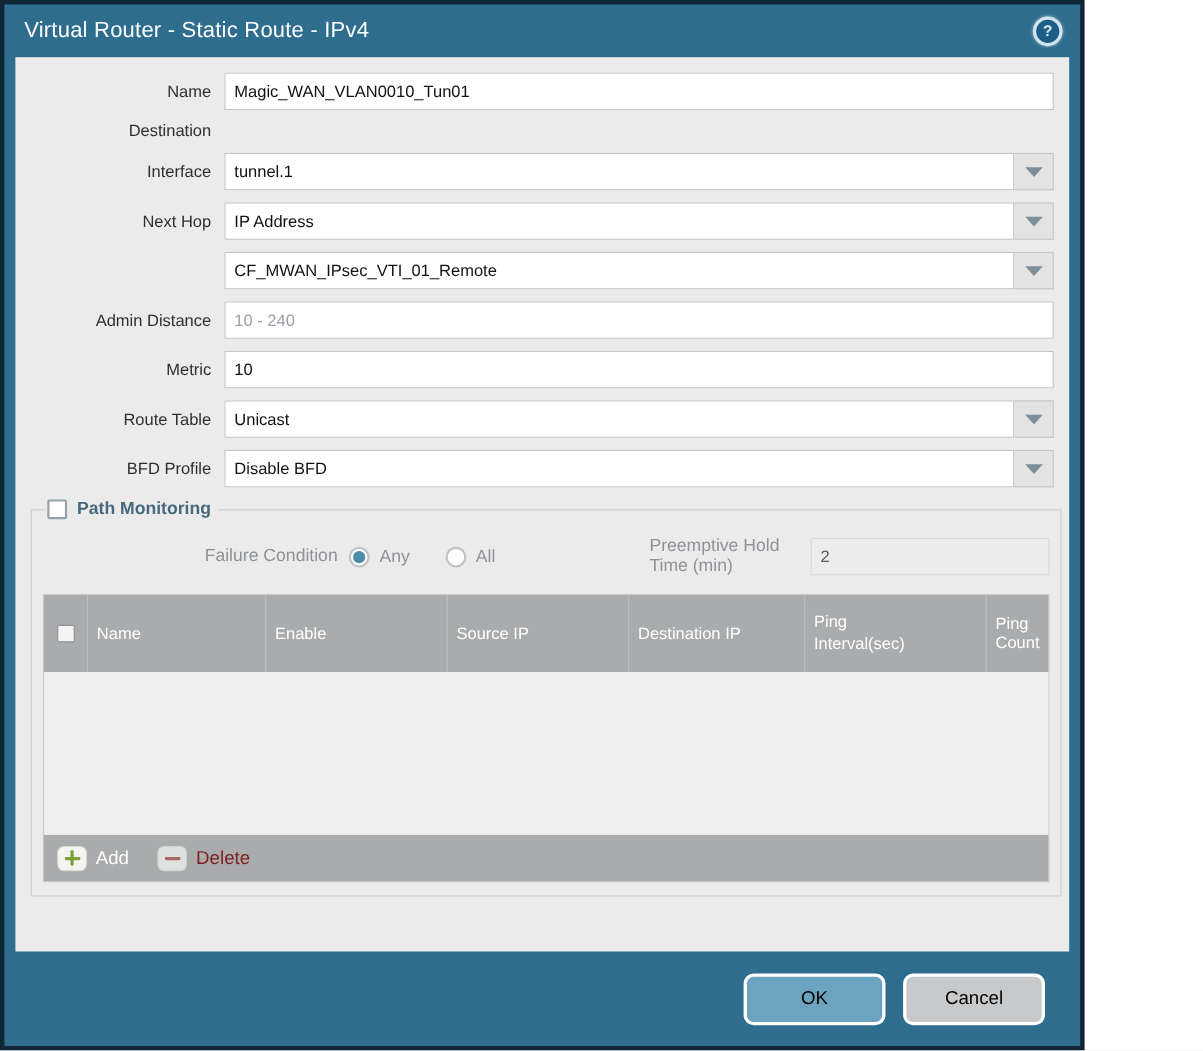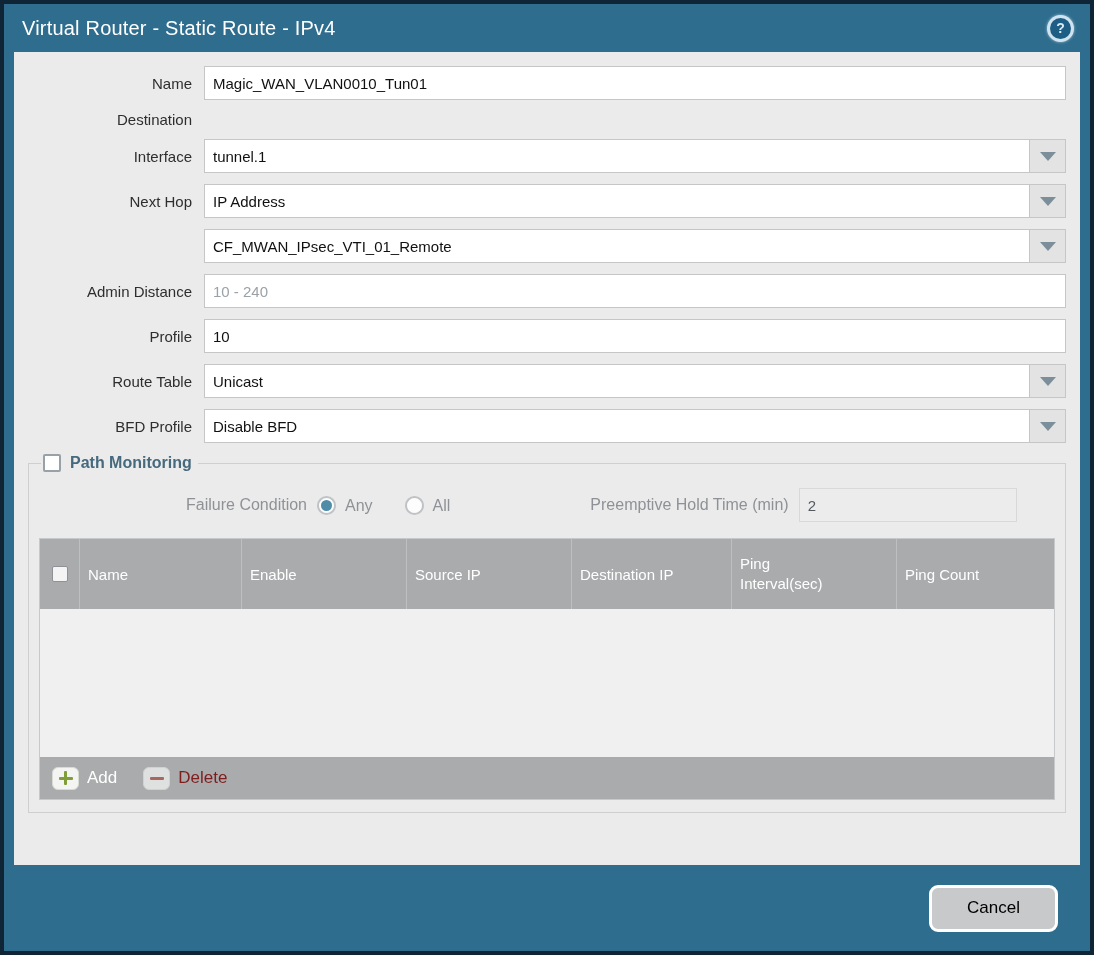--- a/index.html
+++ b/index.html
@@ -1,17 +1,17 @@
 <!DOCTYPE html>
 <html><head>
 <meta charset="utf-8">
 <style>
   * { margin:0; padding:0; box-sizing:border-box; }
   html,body { width:1094px; height:955px; font-family:"Liberation Sans", sans-serif; }
-  .frame { width:1094px; height:955px; background:#0f2435; padding:4px; }
+  .frame { width:986px; height:955px; background:#0f2435; padding:4px; }
   .dialog { width:100%; height:100%; background:#2e6d8e; display:flex; flex-direction:column; }
 
   
   .titlebar { height:48px; flex:0 0 48px; display:flex; align-items:center; justify-content:space-between; padding:0 16px 0 18px; }
   .title { color:#ffffff; font-size:20px; letter-spacing:0.2px; }
   .help { width:27px; height:27px; border-radius:50%; background:#cfe4f0; display:flex; align-items:center; justify-content:center; cursor:pointer; box-shadow:0 0 3px rgba(255,255,255,0.6); }
   .help-inner { width:21px; height:21px; border-radius:50%; background:#1e5d84; color:#d9ecf6; font-size:14px; font-weight:bold; display:flex; align-items:center; justify-content:center; }
 
   
   .content { flex:1; margin:0 10px; background:#ebebeb; padding:14px 14px 14px; overflow:hidden; }
@@ -129,21 +129,21 @@
       </div>
 
       <div class="form-row">
         <label class="form-label">Admin Distance</label>
         <div class="field">
           <input class="text" type="text" placeholder="10 - 240" style="">
         </div>
       </div>
 
       <div class="form-row">
-        <label class="form-label">Profile</label>
+        <label class="form-label">Metric</label>
         <div class="field">
           <input class="text" type="text" value="10" style="">
         </div>
       </div>
 
       <div class="form-row">
         <label class="form-label">Route Table</label>
         <div class="field">
           <input class="text" type="text" value="Unicast" style="">
           <button class="dd-btn">
@@ -212,17 +212,18 @@
                 </span>
               <span class="tbl-btn-label dim">Delete</span>
             </button>
           </div>
         </div>
       </fieldset>
 
     </div>
 
     <div class="footerbar">
+      <button class="btn ok">OK</button>
       <button class="btn cancel">Cancel</button>
     </div>
 
   </div>
 </div>
 
 </body></html>

